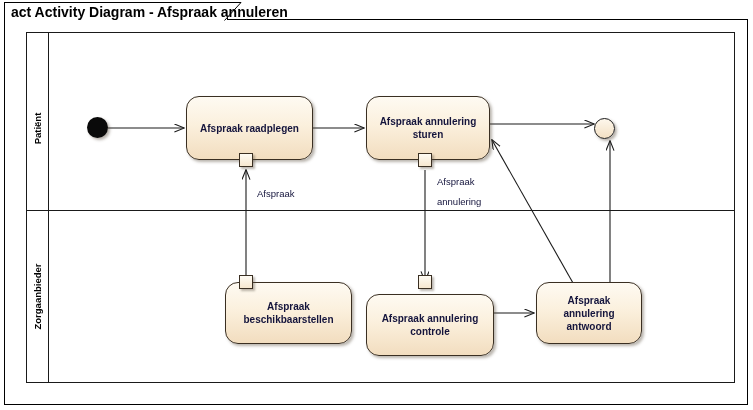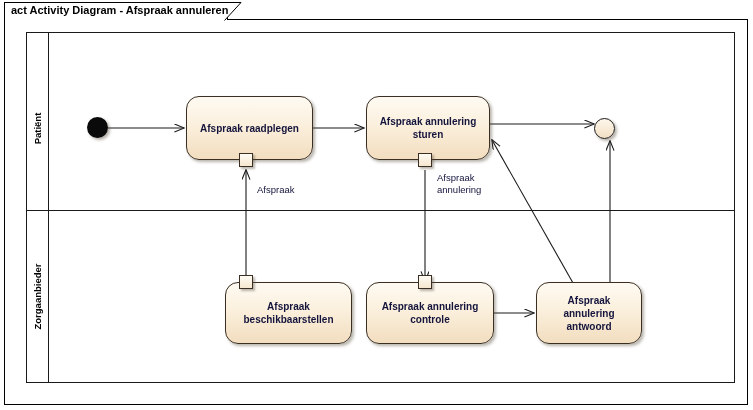--- a/index.html
+++ b/index.html
@@ -37,21 +37,21 @@
     top: 2px;
     width: 18px;
     height: 19px;
     overflow: hidden;
     z-index: 5;
   }
   #frame-title {
     position: absolute;
     left: 11px;
     top: 4px;
-    font-size: 11px;
+    font-size: 14px;
     font-weight: bold;
     color: #000000;
     white-space: nowrap;
     z-index: 6;
   }
   #frame-body {
     position: absolute;
     left: 4px;
     top: 19px;
     width: 744px;
@@ -152,21 +152,21 @@
     box-sizing: border-box;
     box-shadow: 2px 2px 3px rgba(90,78,62,0.45);
     z-index: 4;
   }
 
   
   .edge-label {
     position: absolute;
     font-size: 9.5px;
     color: #14143c;
-    line-height: 12px;
+    line-height: 20px;
     white-space: pre-line;
     z-index: 5;
   }
 
   
   #edges {
     position: absolute;
     left: 0;
     top: 0;
     width: 753px;
@@ -239,21 +239,21 @@
   <div class="node" style="left:366px; top:96px; width:124px; height:64px;">
     <span>Afspraak annulering sturen</span>
   </div>
   <div class="pin" style="left:418px; top:153px;"></div>
 
   <div class="node" style="left:186px; top:282px; width:127px; height:62px;margin-left:39px;">
     <span>Afspraak beschikbaarstellen</span>
   </div>
   <div class="pin" style="left:239px; top:275px;"></div>
 
-  <div class="node" style="left:366px; top:282px; width:128px; height:62px;">
+  <div class="node" style="left:366px; top:294px; width:128px; height:62px;">
     <span>Afspraak annulering controle</span>
   </div>
   <div class="pin" style="left:418px; top:275px;"></div>
 
   <div class="node" style="left:536px; top:282px; width:106px; height:62px;">
     <span>Afspraak annulering antwoord</span>
   </div>
 
   <div id="final-node" style="left:594px; top:118px;"></div>
 

